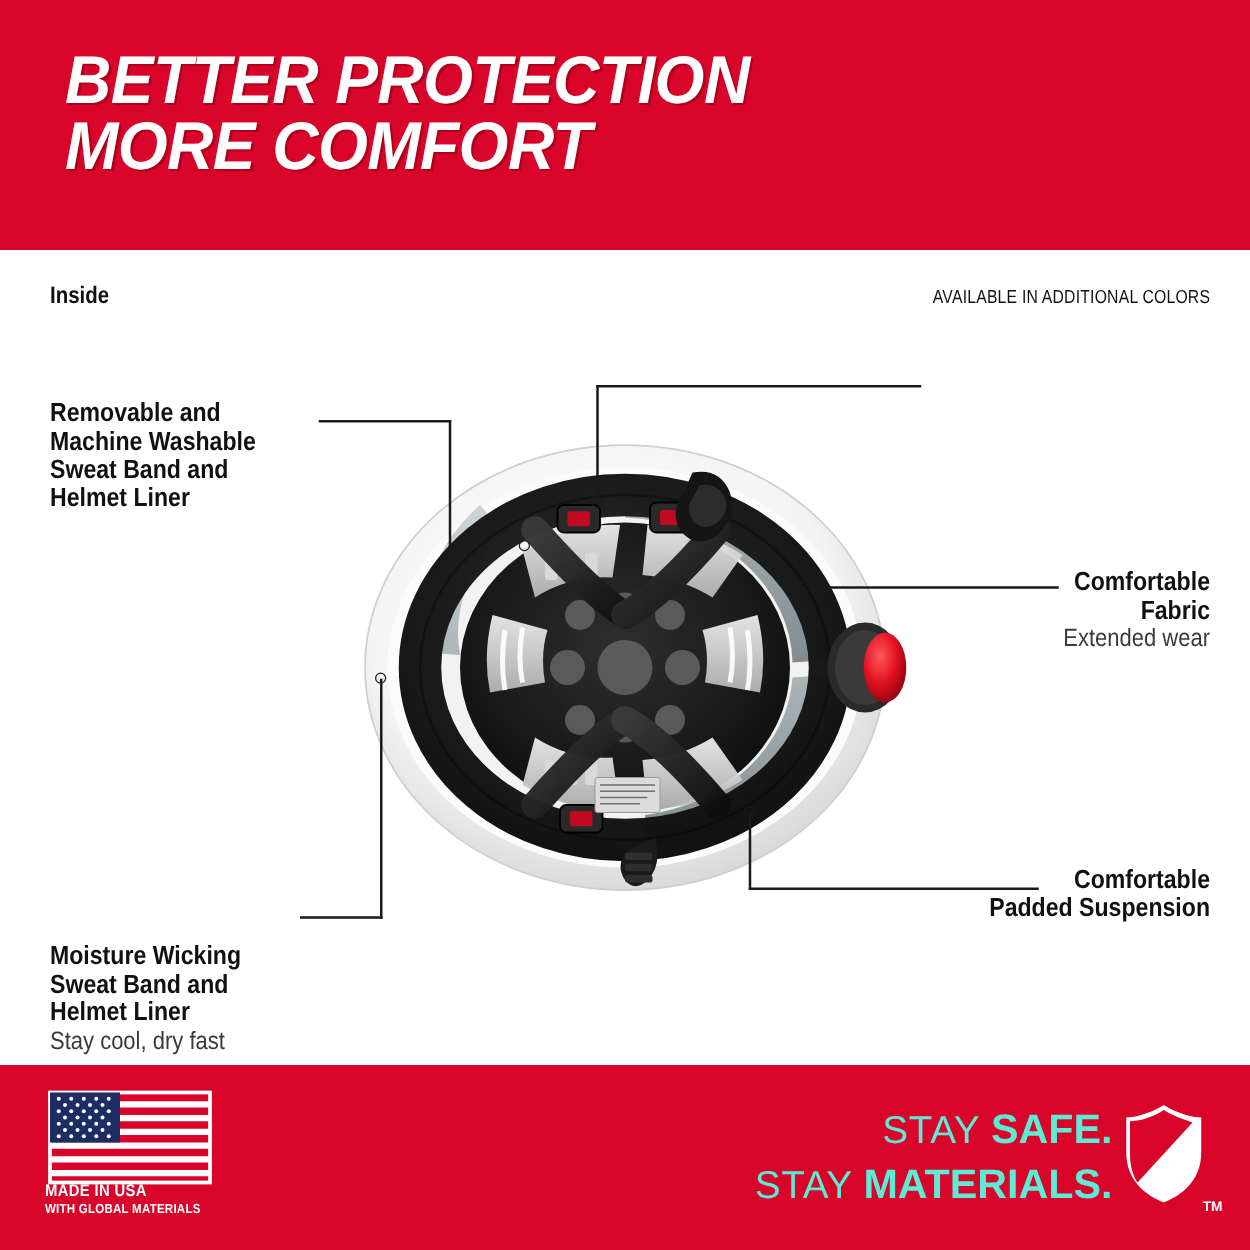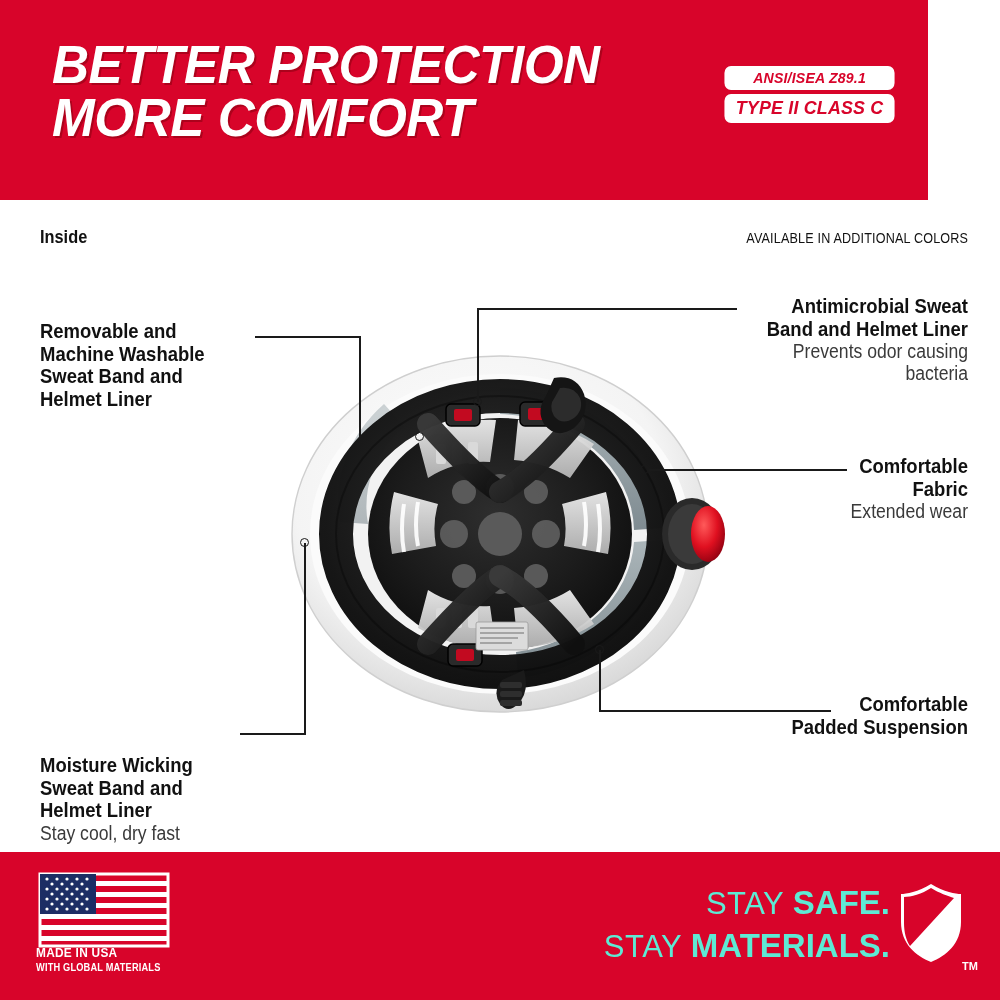--- a/index.html
+++ b/index.html
@@ -6,21 +6,21 @@
   body{
     width:1000px;height:1000px;
     background:#ffffff;
     font-family:"Liberation Sans", sans-serif;
     overflow:hidden;
   }
   .page{position:relative;width:1000px;height:1000px;background:#fff;overflow:hidden;}
 
   
   .header{
-    position:absolute;left:0;top:0;width:928px;height:200px;
+    position:absolute;left:0;top:0;width:1000px;height:200px;
     background:#d8042a;
   }
   .headline{
     position:absolute;left:52px;top:38px;
     font-family:"Liberation Sans", sans-serif;
     font-weight:bold;font-style:italic;
     font-size:54px;line-height:53px;
     letter-spacing:-0.5px;
     color:#ffffff;
     transform:scaleX(0.95);transform-origin:left top;
@@ -121,24 +121,20 @@
 </style>
 </head>
 <body>
 
 <div class="page">
 
   <div class="header">
     <div class="headline">BETTER PROTECTION
 MORE COMFORT</div>
 
-    <div class="badges">
-      <div class="badge badge-1">ANSI/ISEA Z89.1</div>
-      <div class="badge badge-2">TYPE II CLASS C</div>
-    </div>
   </div>
 
   <div class="label-inside">Inside</div>
   <div class="label-colors">AVAILABLE IN ADDITIONAL COLORS</div>
 
   <div class="helmet-wrap">
     <svg width="470" height="370" viewBox="0 0 470 370">
       <defs>
         <radialGradient id="shellG" cx="45%" cy="38%" r="72%">
           <stop offset="0%" stop-color="#ffffff"></stop>
@@ -299,26 +295,20 @@
 Helmet Liner</div>
   </div>
 
   <div class="callout left c-moisture">
     <div class="title">Moisture Wicking
 Sweat Band and
 Helmet Liner</div>
     <div class="sub">Stay cool, dry fast</div>
   </div>
 
-  <div class="callout right c-anti">
-    <div class="title">Antimicrobial Sweat
-Band and Helmet Liner</div>
-    <div class="sub">Prevents odor causing
-bacteria</div>
-  </div>
 
   <div class="callout right c-fabric">
     <div class="title">Comfortable
 Fabric</div>
     <div class="sub">Extended wear</div>
   </div>
 
   <div class="callout right c-susp">
     <div class="title">Comfortable
 Padded Suspension</div>

